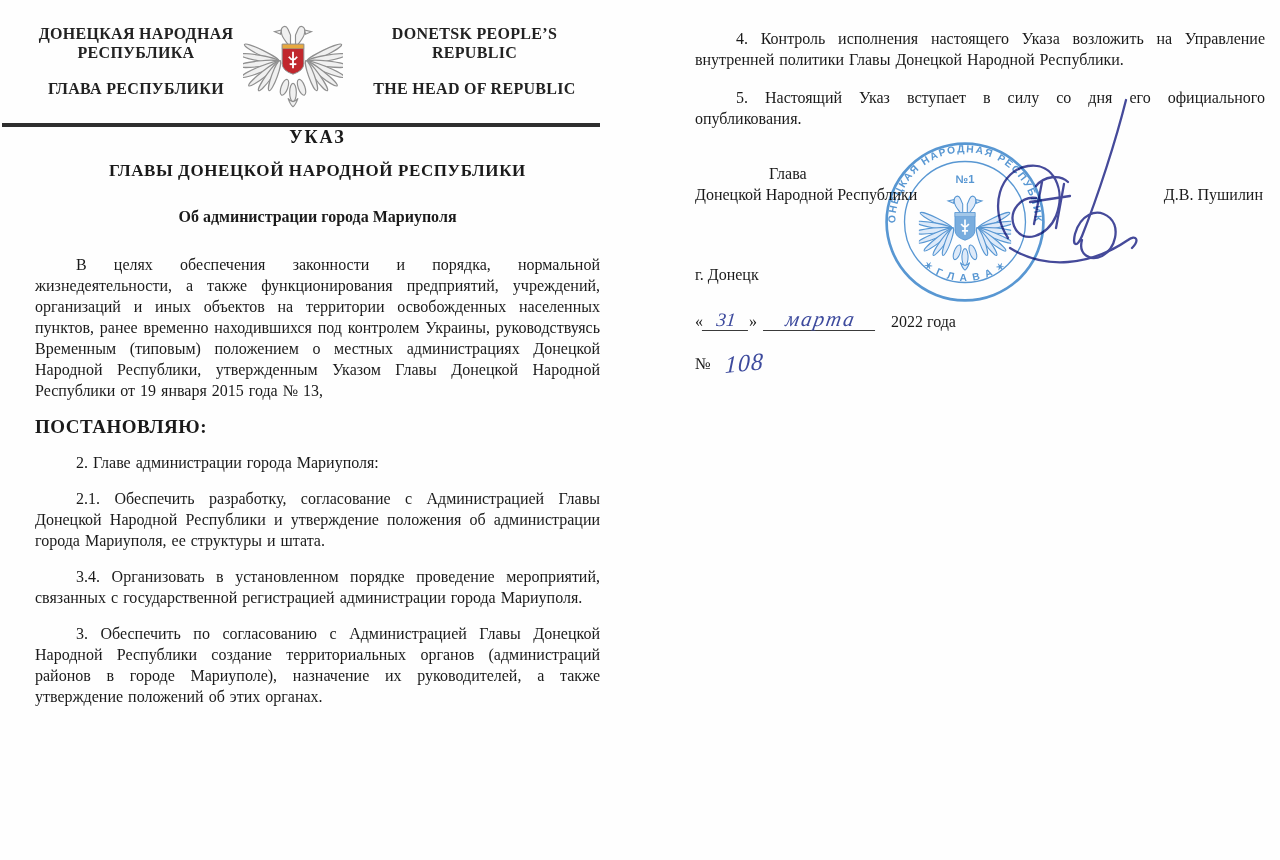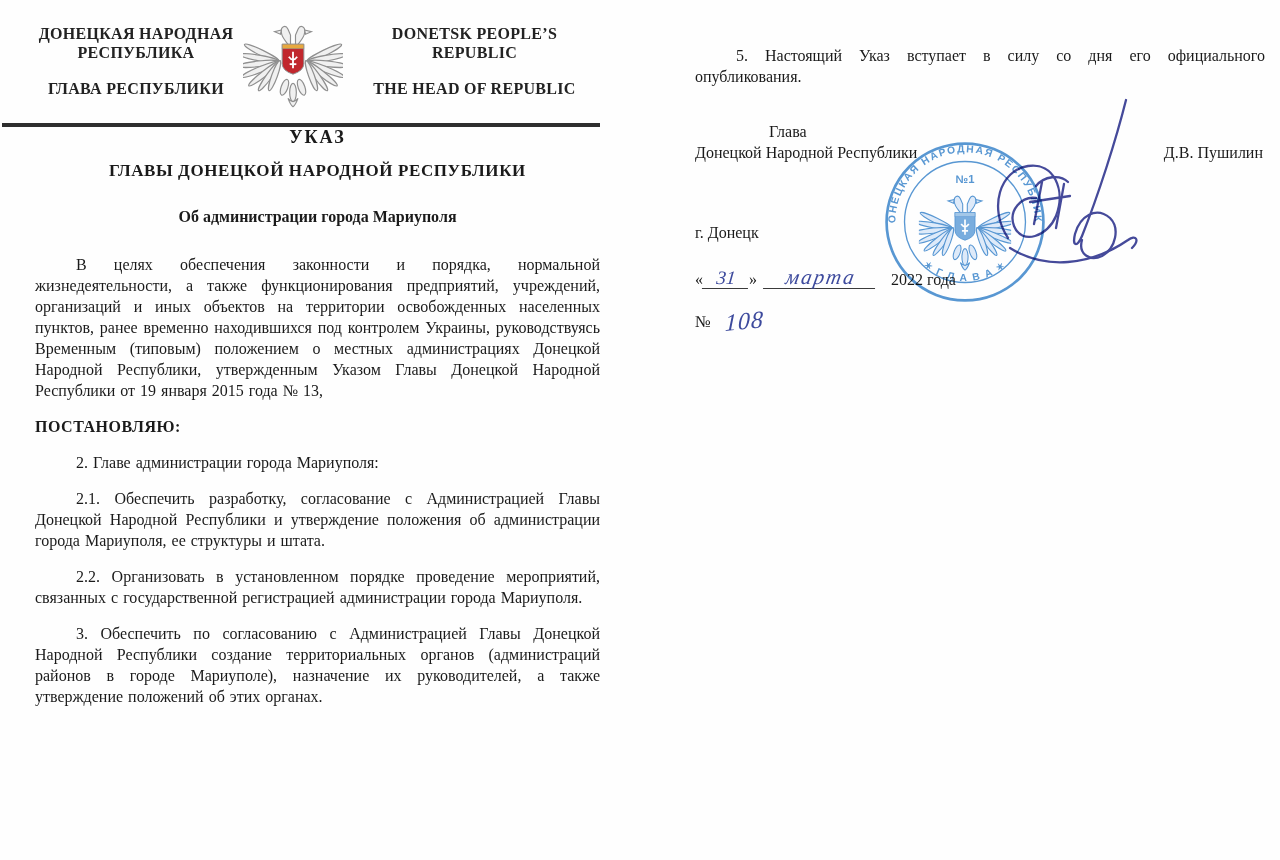--- a/index.html
+++ b/index.html
@@ -35,21 +35,21 @@
   .subject { margin-top: 27px; text-align: center; font-weight: bold; font-size: 16px; }
 
   .body-par {
     margin-top: 15px;
     font-size: 16px; line-height: 21px;
     text-align: justify; text-indent: 41px;
     word-spacing: 1px;
   }
   .preamble { margin-top: 28px; }
   .resolve-heading {
-    font-weight: bold; font-size: 16px; letter-spacing: .5px;
+    font-weight: bold; font-size: 19px; letter-spacing: .5px;
     text-indent: 0;
     text-align: left;
   }
 
   
   .page-2 { padding: 28px 15px 0 55px; }
 
   .sig-row { position: relative; margin-top: 34px; height: 48px; }
   .sig-titles { position: absolute; left: 0; top: 0; font-size: 16px; line-height: 21px; }
   .sig-title-1 { padding-left: 74px; }
@@ -170,26 +170,27 @@
     <div class="title-1">УКАЗ</div>
     <div class="title-2">ГЛАВЫ ДОНЕЦКОЙ НАРОДНОЙ РЕСПУБЛИКИ</div>
     <div class="subject">Об администрации города Мариуполя</div>
 
     <p class="body-par preamble">В целях обеспечения законности и порядка, нормальной жизнедеятельности, а также функционирования предприятий, учреждений, организаций и иных объектов на территории освобожденных населенных пунктов, ранее временно находившихся под контролем Украины, руководствуясь Временным (типовым) положением о местных администрациях Донецкой Народной Республики, утвержденным Указом Главы Донецкой Народной Республики от 19 января 2015 года № 13,</p>
 
     <p class="body-par resolve-heading">ПОСТАНОВЛЯЮ:</p>
 
     <p class="body-par">2. Главе администрации города Мариуполя:</p>
     <p class="body-par">2.1. Обеспечить разработку, согласование с Администрацией Главы Донецкой Народной Республики и утверждение положения об администрации города Мариуполя, ее структуры и штата.</p>
-    <p class="body-par">2.2. Организовать в установленном порядке проведение мероприятий, связанных с государственной регистрацией администрации города Мариуполя.</p>
+    <p class="body-par">3.4. Организовать в установленном порядке проведение мероприятий, связанных с государственной регистрацией администрации города Мариуполя.</p>
     <p class="body-par">3. Обеспечить по согласованию с Администрацией Главы Донецкой Народной Республики создание территориальных органов (администраций районов в городе Мариуполе), назначение их руководителей, а также утверждение положений об этих органах.</p>
   </div>
 
   <div class="page page-2">
 
+    <p class="body-par" style="margin-top:0;">4. Контроль исполнения настоящего Указа возложить на Управление внутренней политики Главы Донецкой Народной Республики.</p>
     <p class="body-par" style="margin-top:17px;">5. Настоящий Указ вступает в силу со дня его официального опубликования.</p>
 
     <div class="sig-row">
       <div class="sig-titles">
         <div class="sig-title-1">Глава</div>
         <div>Донецкой Народной Республики</div>
       </div>
       <div class="sig-name">Д.В. Пушилин</div>
     </div>
 

